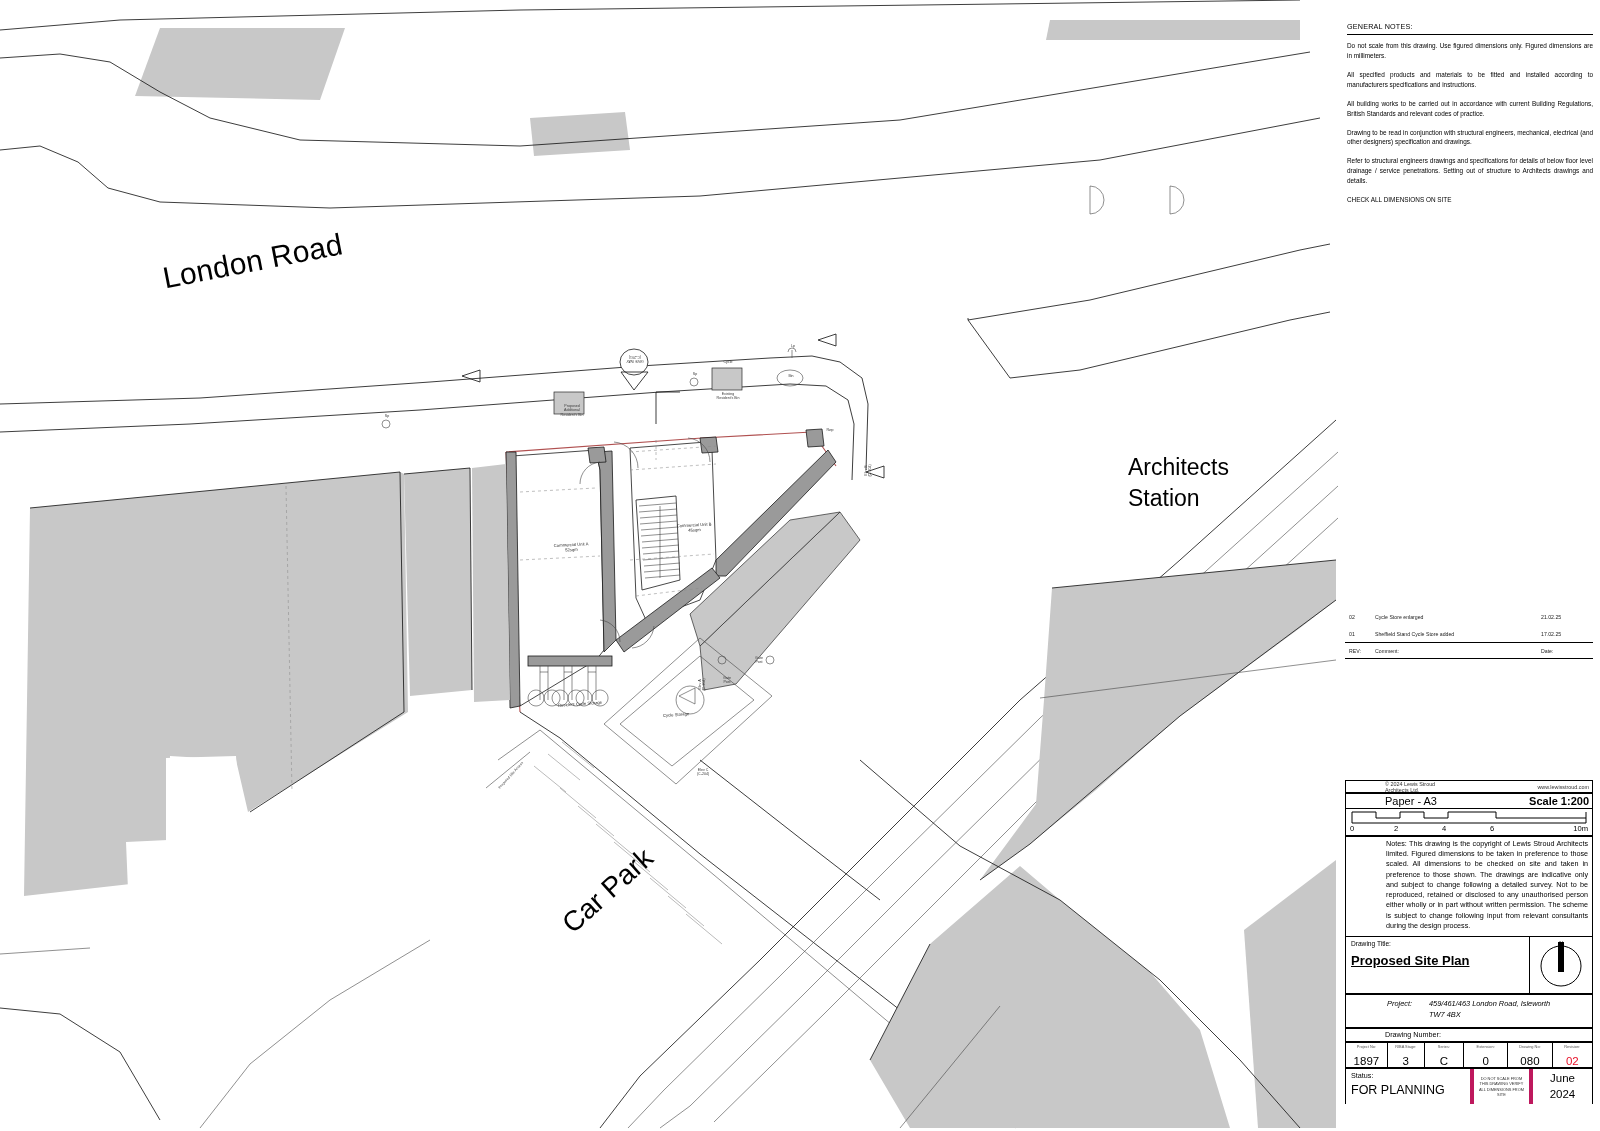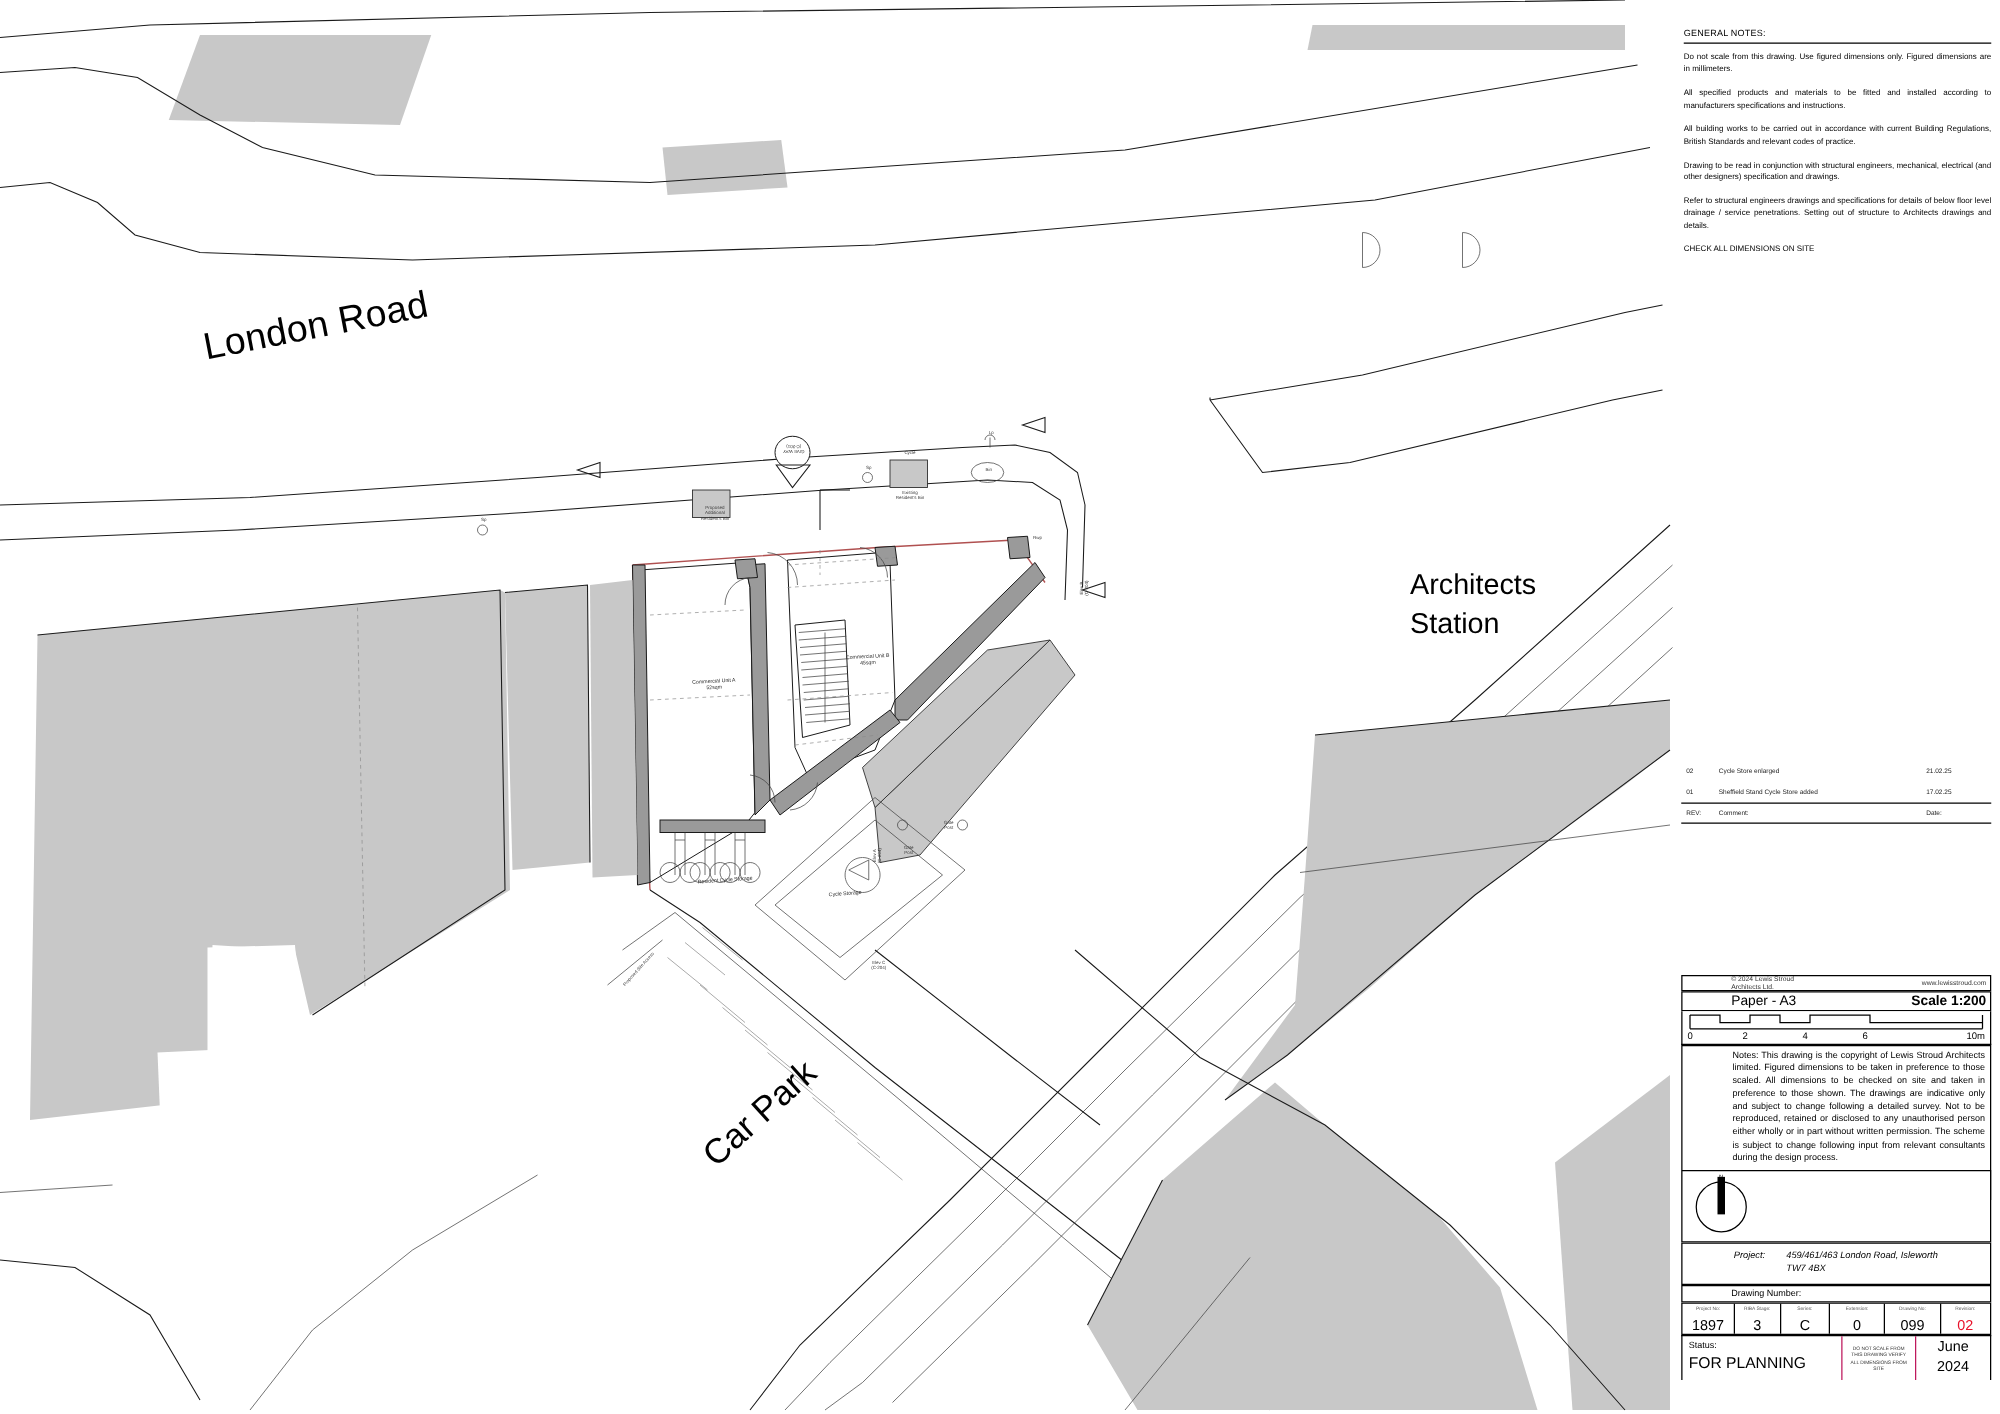--- a/index.html
+++ b/index.html
@@ -96,21 +96,21 @@
   #numrow{top:1042px;height:26px;}
   #numrow .ncell{box-sizing:border-box;border-right:1px solid #000;
                  position:relative;padding-top:8px;text-align:center;}
   #numrow .ncell:last-child{border-right:0;}
   .ncap{position:absolute;left:0;top:1px;width:100%;font-size:3.9px;
         color:#555;text-align:center;}
   .nval{font-size:11.5px;}
   .nval.rev{color:#e8122a;}
 
   #statusrow{top:1068px;height:36px;}
-  #statusrow .scell{box-sizing:border-box;border-right:1px solid #be185d;
+  #statusrow .scell{box-sizing:border-box;border-right:4px solid #be185d;
                     padding:2px 5px;}
   #statusrow .scell:last-child{border-right:0;}
   .st-cap{font-size:7.2px;}
   .st-main{font-size:12.5px;margin-top:3px;}
   .st-warn{font-size:3.9px;line-height:1.35;text-align:center;color:#333;
            display:flex;align-items:center;justify-content:center;height:100%;}
   .st-date{font-size:11.5px;text-align:center;line-height:1.35;
            display:flex;flex-direction:column;align-items:center;
            justify-content:center;height:100%;}
 </style>
@@ -406,20 +406,24 @@
         <span class="sbnum" style="left:144px;">6</span>
         <span class="sbnum" style="right:4px;">10m</span>
       </div>
     </div>
 
     <div class="tb tbrow" id="notesbox">
       <div class="cell">Notes: This drawing is the copyright of Lewis Stroud Architects limited. Figured dimensions to be taken in preference to those scaled. All dimensions to be checked on site and taken in preference to those shown. The drawings are indicative only and subject to change following a detailed survey. Not to be reproduced, retained or disclosed to any unauthorised person either wholly or in part without written permission. The scheme is subject to change following input from relevant consultants during the design process.</div>
     </div>
 
     <div class="tb tbrow" id="titlerow">
+      <div class="tleft">
+        <div class="t-cap">Drawing Title:</div>
+        <div class="t-main">Proposed Site Plan</div>
+      </div>
       <div class="tright">
         <div class="northwrap">
           <svg width="48" height="48" viewBox="0 0 48 48">
             <circle cx="24" cy="26" r="20" fill="none" stroke="#000" stroke-width="1"></circle>
             <rect x="21" y="2" width="6" height="30" fill="#000"></rect>
           </svg>
           <span class="north-n">N</span>
         </div>
       </div>
     </div>
@@ -447,21 +451,21 @@
       <div class="ncell" style="width:16%">
         <span class="ncap">Series:</span>
         <span class="nval">C</span>
       </div>
       <div class="ncell" style="width:18%">
         <span class="ncap">Extension:</span>
         <span class="nval">0</span>
       </div>
       <div class="ncell" style="width:18%">
         <span class="ncap">Drawing No:</span>
-        <span class="nval">099</span>
+        <span class="nval">080</span>
       </div>
       <div class="ncell" style="width:16%">
         <span class="ncap">Revision:</span>
         <span class="nval rev">02</span>
       </div>
     </div>
 
     <div class="tb tbrow" id="statusrow">
       <div class="scell" style="width:52%">
         <div class="st-cap">Status:</div>

